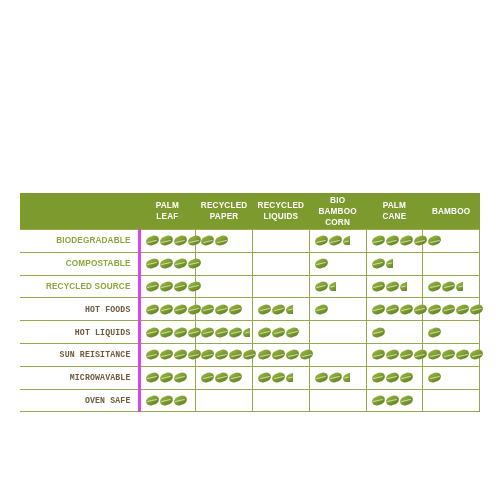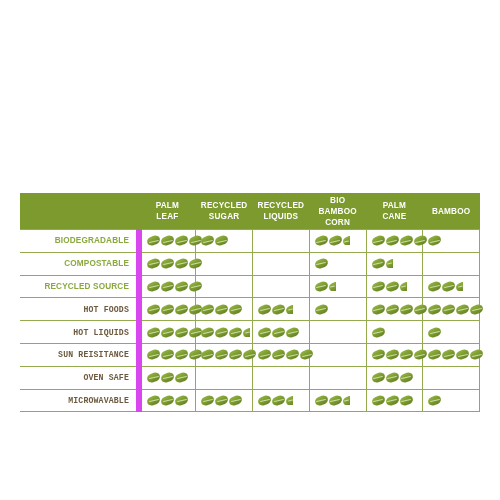--- a/index.html
+++ b/index.html
@@ -58,21 +58,21 @@
     padding: 0;
     height: 21.8px;
   }
   table.matrix tbody td.rowlabel {
     text-align: right;
     padding-right: 7px;
     font-size: 8.2px;
     font-weight: bold;
     letter-spacing: 0.15px;
     white-space: nowrap;
-    border-right: 6px solid #d946ef;
+    border-right: 3px solid #d946ef;
   }
   table.matrix tbody td.rowlabel.green  { color: #8aa93c; }
   table.matrix tbody td.rowlabel.brown  { color: #6d5a3f; font-family: Liberation Mono, monospace; }
 
   table.matrix tbody td.cell {
     border-right: 1px solid #93ab4e;
   }
   table.matrix tbody td.cell.first {
     border-left: 1px solid #93ab4e;
   }
@@ -130,21 +130,21 @@
   <table class="matrix">
     <thead>
       <tr>
         <th class="corner-head"></th>
       <th>
             <div>PALM</div>
             <div>LEAF</div>
           </th>
           <th>
             <div>RECYCLED</div>
-            <div>SUGAR</div>
+            <div>PAPER</div>
           </th>
           <th>
             <div>RECYCLED</div>
             <div>LIQUIDS</div>
           </th>
           <th>
             <div>BIO BAMBOO</div>
             <div>CORN</div>
           </th>
           <th>
@@ -646,20 +646,111 @@
                 <span class="rib"></span>
               </span>
               <span class="leaf">
                 <span class="blade"></span>
                 <span class="rib"></span>
               </span>
             </div>
           </td>
         </tr>
         <tr>
+          <td class="rowlabel brown">MICROWAVABLE</td>
+          <td class="cell first">
+            <div class="leafwrap">
+              <span class="leaf">
+                <span class="blade"></span>
+                <span class="rib"></span>
+              </span>
+              <span class="leaf">
+                <span class="blade"></span>
+                <span class="rib"></span>
+              </span>
+              <span class="leaf">
+                <span class="blade"></span>
+                <span class="rib"></span>
+              </span>
+            </div>
+          </td>
+          <td class="cell">
+            <div class="leafwrap">
+              <span class="leaf">
+                <span class="blade"></span>
+                <span class="rib"></span>
+              </span>
+              <span class="leaf">
+                <span class="blade"></span>
+                <span class="rib"></span>
+              </span>
+              <span class="leaf">
+                <span class="blade"></span>
+                <span class="rib"></span>
+              </span>
+            </div>
+          </td>
+          <td class="cell">
+            <div class="leafwrap">
+              <span class="leaf">
+                <span class="blade"></span>
+                <span class="rib"></span>
+              </span>
+              <span class="leaf">
+                <span class="blade"></span>
+                <span class="rib"></span>
+              </span>
+              <span class="leaf half">
+                <span class="blade"></span>
+                <span class="rib"></span>
+              </span>
+            </div>
+          </td>
+          <td class="cell">
+            <div class="leafwrap">
+              <span class="leaf">
+                <span class="blade"></span>
+                <span class="rib"></span>
+              </span>
+              <span class="leaf">
+                <span class="blade"></span>
+                <span class="rib"></span>
+              </span>
+              <span class="leaf half">
+                <span class="blade"></span>
+                <span class="rib"></span>
+              </span>
+            </div>
+          </td>
+          <td class="cell">
+            <div class="leafwrap">
+              <span class="leaf">
+                <span class="blade"></span>
+                <span class="rib"></span>
+              </span>
+              <span class="leaf">
+                <span class="blade"></span>
+                <span class="rib"></span>
+              </span>
+              <span class="leaf">
+                <span class="blade"></span>
+                <span class="rib"></span>
+              </span>
+            </div>
+          </td>
+          <td class="cell">
+            <div class="leafwrap">
+              <span class="leaf">
+                <span class="blade"></span>
+                <span class="rib"></span>
+              </span>
+            </div>
+          </td>
+        </tr>
+        <tr>
           <td class="rowlabel brown">OVEN SAFE</td>
           <td class="cell first">
             <div class="leafwrap">
               <span class="leaf">
                 <span class="blade"></span>
                 <span class="rib"></span>
               </span>
               <span class="leaf">
                 <span class="blade"></span>
                 <span class="rib"></span>
@@ -690,108 +781,17 @@
                 <span class="rib"></span>
               </span>
               <span class="leaf">
                 <span class="blade"></span>
                 <span class="rib"></span>
               </span>
             </div>
           </td>
           <td class="cell">
             <div class="leafwrap"></div>
-          </td>
-        </tr>
-        <tr>
-          <td class="rowlabel brown">MICROWAVABLE</td>
-          <td class="cell first">
-            <div class="leafwrap">
-              <span class="leaf">
-                <span class="blade"></span>
-                <span class="rib"></span>
-              </span>
-              <span class="leaf">
-                <span class="blade"></span>
-                <span class="rib"></span>
-              </span>
-              <span class="leaf">
-                <span class="blade"></span>
-                <span class="rib"></span>
-              </span>
-            </div>
-          </td>
-          <td class="cell">
-            <div class="leafwrap">
-              <span class="leaf">
-                <span class="blade"></span>
-                <span class="rib"></span>
-              </span>
-              <span class="leaf">
-                <span class="blade"></span>
-                <span class="rib"></span>
-              </span>
-              <span class="leaf">
-                <span class="blade"></span>
-                <span class="rib"></span>
-              </span>
-            </div>
-          </td>
-          <td class="cell">
-            <div class="leafwrap">
-              <span class="leaf">
-                <span class="blade"></span>
-                <span class="rib"></span>
-              </span>
-              <span class="leaf">
-                <span class="blade"></span>
-                <span class="rib"></span>
-              </span>
-              <span class="leaf half">
-                <span class="blade"></span>
-                <span class="rib"></span>
-              </span>
-            </div>
-          </td>
-          <td class="cell">
-            <div class="leafwrap">
-              <span class="leaf">
-                <span class="blade"></span>
-                <span class="rib"></span>
-              </span>
-              <span class="leaf">
-                <span class="blade"></span>
-                <span class="rib"></span>
-              </span>
-              <span class="leaf half">
-                <span class="blade"></span>
-                <span class="rib"></span>
-              </span>
-            </div>
-          </td>
-          <td class="cell">
-            <div class="leafwrap">
-              <span class="leaf">
-                <span class="blade"></span>
-                <span class="rib"></span>
-              </span>
-              <span class="leaf">
-                <span class="blade"></span>
-                <span class="rib"></span>
-              </span>
-              <span class="leaf">
-                <span class="blade"></span>
-                <span class="rib"></span>
-              </span>
-            </div>
-          </td>
-          <td class="cell">
-            <div class="leafwrap">
-              <span class="leaf">
-                <span class="blade"></span>
-                <span class="rib"></span>
-              </span>
-            </div>
           </td>
         </tr>
       </tbody>
   </table>
 </div>
 
 </body></html>

